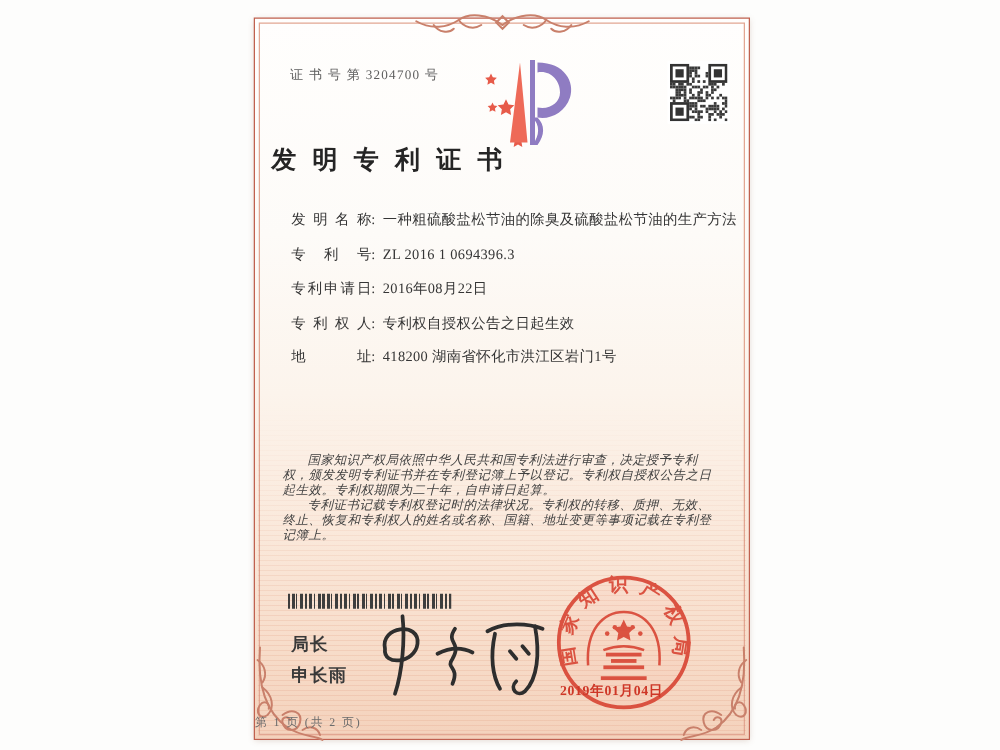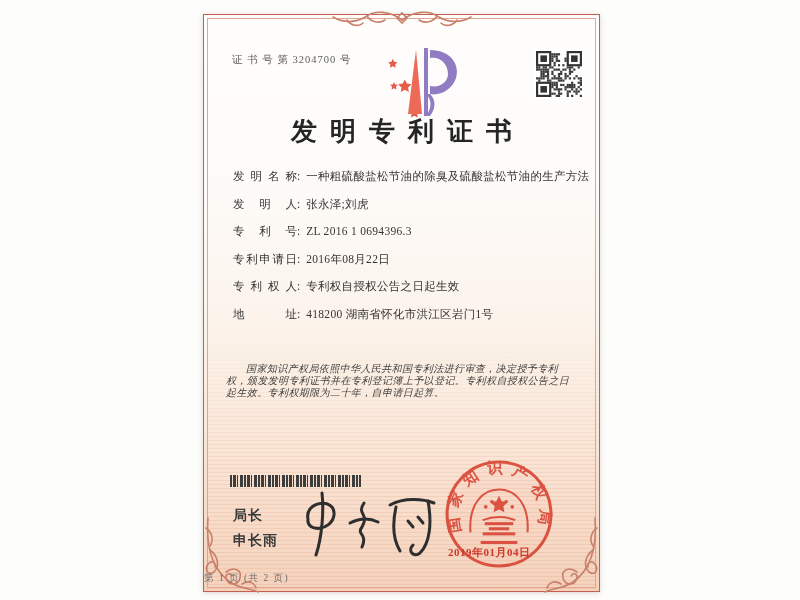--- a/index.html
+++ b/index.html
@@ -31,22 +31,22 @@
   .flourish-top path,.flourish-bl path,.flourish-br path { stroke:#c9806b; fill:none; stroke-width:1.6; stroke-linecap:round; }
 
   .cert-no { position:absolute; left:28px; top:38px; font-size:10.5px; letter-spacing:1px; color:#5d5d5d; }
 
   .logo { position:absolute; left:160px; top:27px; width:108px; height:80px; }
 
   .qr { position:absolute; left:330px; top:34px; width:50px; height:50px; background:#fff; padding:2px; }
   .qr svg { width:100%; height:100%; display:block; }
 
   .title {
-    position:absolute; left:0; right:0; top:99px; text-align:center;
-    font-size:26px; font-weight:600; color:#252525;
+    position:absolute; left:0; right:0; top:99px; text-align:left;
+    font-size:20px; font-weight:600; color:#252525;
     letter-spacing:13px; text-indent:13px;
   }
 
   .fields { position:absolute; left:29px; right:22px; top:153px; font-size:11.5px; color:#353535; }
   .fields .row { line-height:16px; margin-bottom:11.5px; white-space:nowrap; }
   .lbl { display:inline-block; width:64px; text-align:justify; text-align-last:justify; vertical-align:top; }
   .colon { display:inline-block; margin-right:6px; }
   .val  { letter-spacing:.3px; }
   .val-fixed { display:inline-block; width:108px; }
   .lbl2 { display:inline-block; width:64px; text-align:justify; text-align-last:justify; }
@@ -280,38 +280,36 @@
       </svg>
     </div>
 
     <h1 class="title">发明专利证书</h1>
 
     <div class="fields">
       <div class="row">
         <span class="lbl">发明名称</span><span class="colon">:</span><span class="val">一种粗硫酸盐松节油的除臭及硫酸盐松节油的生产方法</span>
       </div>
       <div class="row">
-        <span class="lbl">发明人</span><span class="colon">:</span><span class="val">张永泽;刘虎</span>
-      </div>
-      <div class="row">
         <span class="lbl">专利号</span><span class="colon">:</span><span class="val">ZL 2016 1 0694396.3</span>
       </div>
       <div class="row">
         <span class="lbl">专利申请日</span><span class="colon">:</span><span class="val">2016年08月22日</span>
       </div>
       <div class="row">
         <span class="lbl">专利权人</span><span class="colon">:</span><span class="val">专利权自授权公告之日起生效</span>
       </div>
       <div class="row">
         <span class="lbl">地址</span><span class="colon">:</span><span class="val">418200 湖南省怀化市洪江区岩门1号</span>
       </div>
     </div>
 
     <div class="notice">
       <p>国家知识产权局依照中华人民共和国专利法进行审查，决定授予专利权，颁发发明专利证书并在专利登记簿上予以登记。专利权自授权公告之日起生效。专利权期限为二十年，自申请日起算。</p>
+      <p>专利证书记载专利权登记时的法律状况。专利权的转移、质押、无效、终止、恢复和专利权人的姓名或名称、国籍、地址变更等事项记载在专利登记簿上。</p>
     </div>
 
     <div class="barcode"></div>
 
     <div class="signer">
       <div>局长</div>
       <div>申长雨</div>
     </div>
 
     <svg class="signature" viewBox="0 0 150 72">

